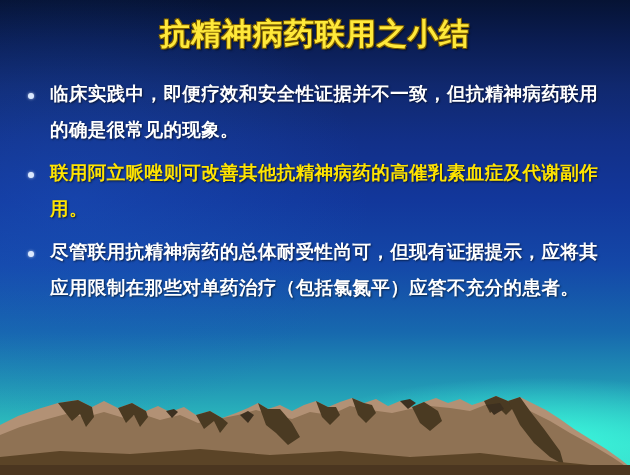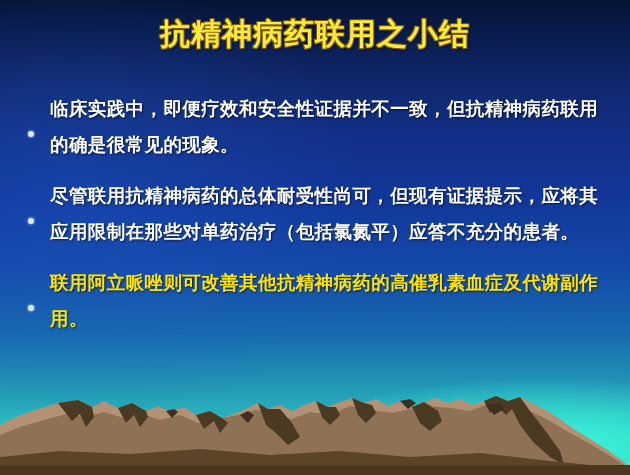--- a/index.html
+++ b/index.html
@@ -70,23 +70,22 @@
 
   
   .body {
     position: absolute;
     top: 76px;
     left: 28px;
     right: 18px;
   }
   .bullet {
     display: flex;
-    align-items: center;
+    align-items: flex-start;
     margin-bottom: 7px;
-    margin-top: 15px;
   }
   .dot {
     flex: 0 0 auto;
     width: 22px;
     padding-top: 9px;
     text-align: left;
   }
   .dot i {
     display: inline-block;
     width: 6px;
@@ -131,26 +130,26 @@
   <div class="body">
 
     <div class="bullet">
       <span class="dot"><i></i></span>
       <span class="btext c-white">临床实践中，即便疗效和安全性证据并不一致，但抗精神病药联用的确是很常见的现象。</span>
     </div>
 
 
     <div class="bullet">
       <span class="dot"><i></i></span>
-      <span class="btext c-white">尽管联用抗精神病药的总体耐受性尚可，但现有证据提示，应将其应用限制在那些对单药治疗（包括氯氮平）应答不充分的患者。</span>
+      <span class="btext c-yellow">联用阿立哌唑则可改善其他抗精神病药的高催乳素血症及代谢副作用。</span>
     </div>
 
     <div class="bullet">
       <span class="dot"><i></i></span>
-      <span class="btext c-yellow">联用阿立哌唑则可改善其他抗精神病药的高催乳素血症及代谢副作用。</span>
+      <span class="btext c-white">尽管联用抗精神病药的总体耐受性尚可，但现有证据提示，应将其应用限制在那些对单药治疗（包括氯氮平）应答不充分的患者。</span>
     </div>
 
   </div>
 
   <svg class="mountains" viewBox="0 0 630 110" preserveAspectRatio="none">
 
     <path fill="#b29175" d="M0,60 L18,51 L38,44 L58,38 L78,35 L92,42 L104,36 L118,43 L132,38
              L146,46 L158,41 L170,47 L184,42 L196,50 L210,46 L222,53 L236,48
              L248,43 L258,38 L268,44 L280,40 L292,46 L304,40 L316,36 L328,42
              L340,37 L352,33 L364,38 L376,34 L388,41 L400,36 L412,42 L424,37

